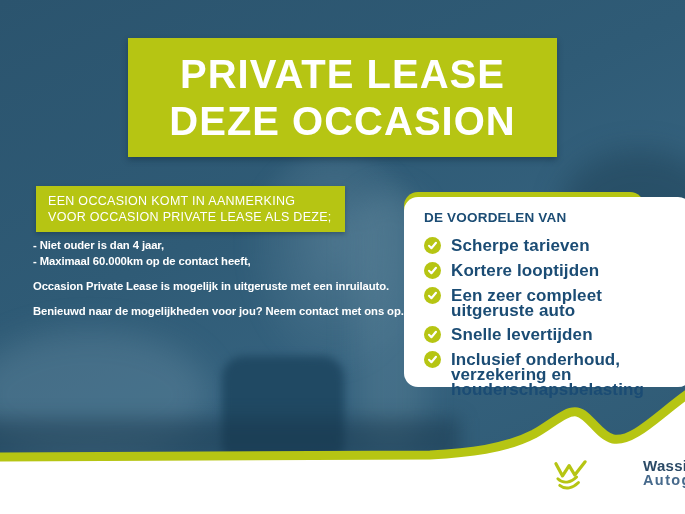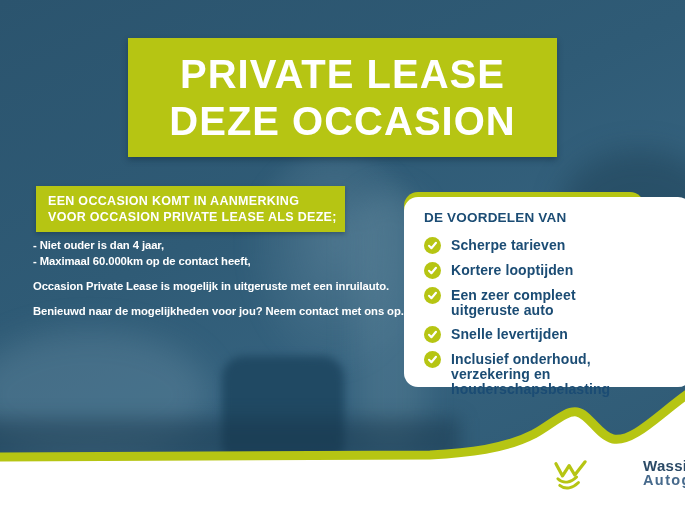--- a/index.html
+++ b/index.html
@@ -26,36 +26,36 @@
   
   .banner{position:absolute;left:128px;top:38px;width:429px;height:119px;
     background:#b6c513;display:flex;flex-direction:column;align-items:center;justify-content:center;
     box-shadow:0 3px 6px rgba(10,30,45,.35);text-align:center;}
   .banner div{color:#fff;font-weight:bold;font-size:40px;line-height:47px;letter-spacing:1px;}
 
   
   .elig-head{position:absolute;left:36px;top:186px;width:309px;height:46px;background:#b6c513;
     display:flex;flex-direction:column;justify-content:center;padding-left:12px;box-sizing:border-box;
     box-shadow:0 2px 4px rgba(10,30,45,.3);}
-  .elig-head div{color:#fff;font-weight:bold;font-size:12.5px;line-height:16px;letter-spacing:.3px;}
+  .elig-head div{color:#fff;font-weight:normal;font-size:12.5px;line-height:16px;letter-spacing:.3px;}
   .elig-copy{position:absolute;left:33px;top:237px;width:378px;color:#fff;font-weight:bold;
     font-size:11.3px;line-height:16px;letter-spacing:-.1px;}
   .elig-copy .note{margin-top:9px;}
 
   
   .benefits-edge{position:absolute;left:404px;top:192px;width:240px;height:190px;
     background:#b6c513;border-radius:14px;}
   .benefits{position:absolute;left:404px;top:197px;width:288px;height:190px;background:#fff;
     border-radius:14px;box-sizing:border-box;padding:13px 14px 0 20px;}
   .benefits .title div{color:#1b4c74;font-weight:bold;font-size:13.5px;line-height:16.5px;letter-spacing:.2px;}
   .blist{margin-top:10px;}
   .brow{display:flex;align-items:flex-start;margin-bottom:8px;}
   .bcheck{flex:0 0 17px;width:17px;height:17px;border-radius:50%;background:#b6c513;
     display:flex;align-items:center;justify-content:center;}
-  .blabel{margin-left:10px;color:#1b4c74;font-weight:bold;font-size:14px;line-height:15px;
+  .blabel{margin-left:10px;color:#1b4c74;font-weight:bold;font-size:17px;line-height:15px;
     letter-spacing:.1px;padding-top:1px;max-width:178px;}
 
   
   .wave{position:absolute;left:0;top:384px;}
   .logo{position:absolute;left:552px;top:459px;display:flex;gap:48px;}
   .logo-mark{margin-right:5px;}
   .logo-name{color:#2b4a66;font-weight:bold;font-size:15px;line-height:14px;letter-spacing:.3px;}
   .logo-sub{color:#476a8c;font-weight:bold;font-size:14.5px;line-height:14px;letter-spacing:1.4px;}
 </style>
 </head>

